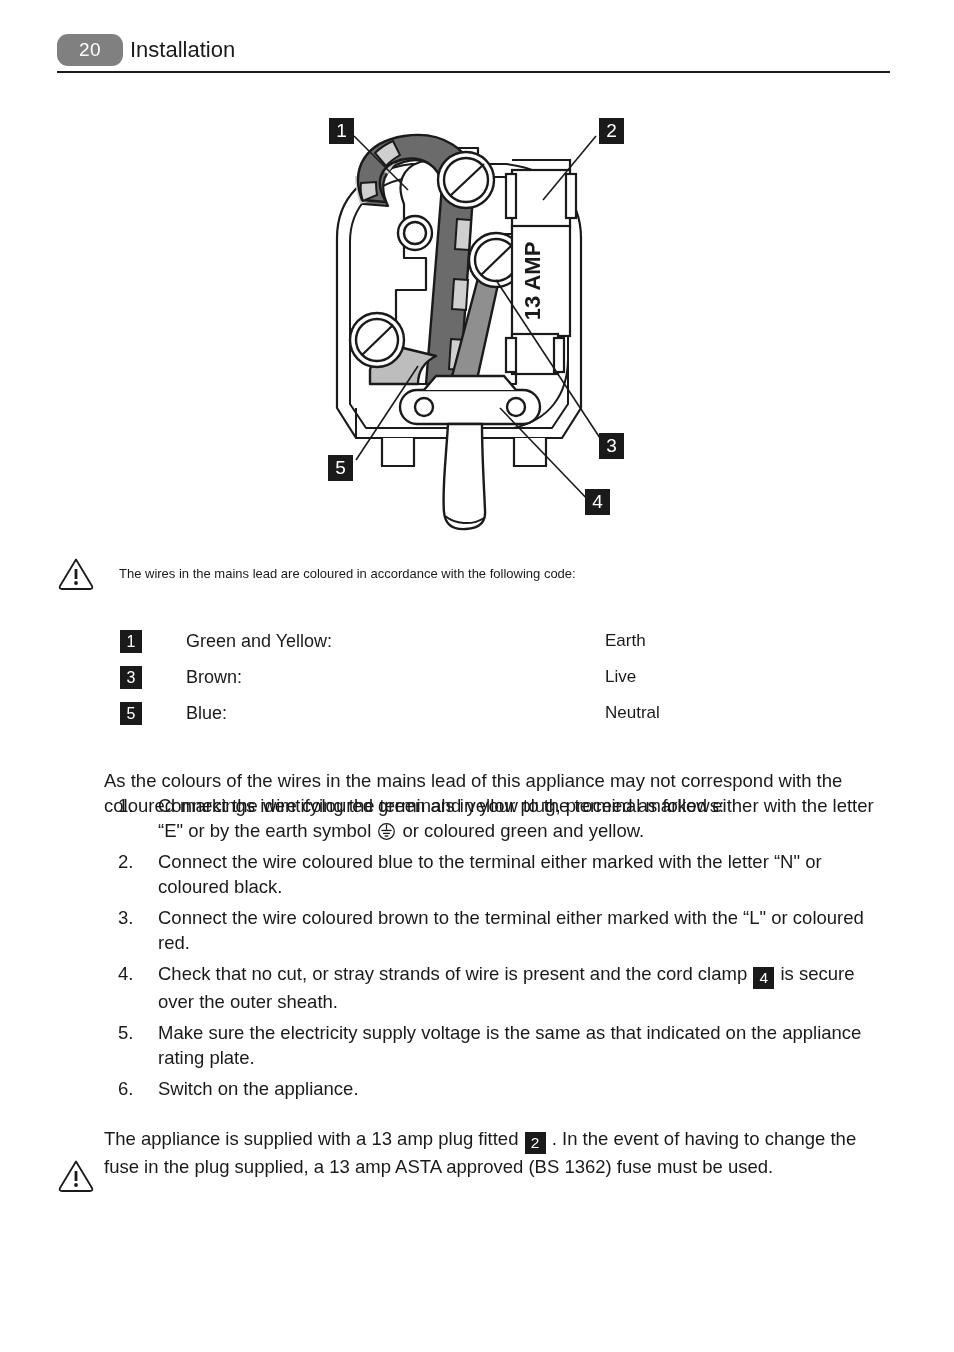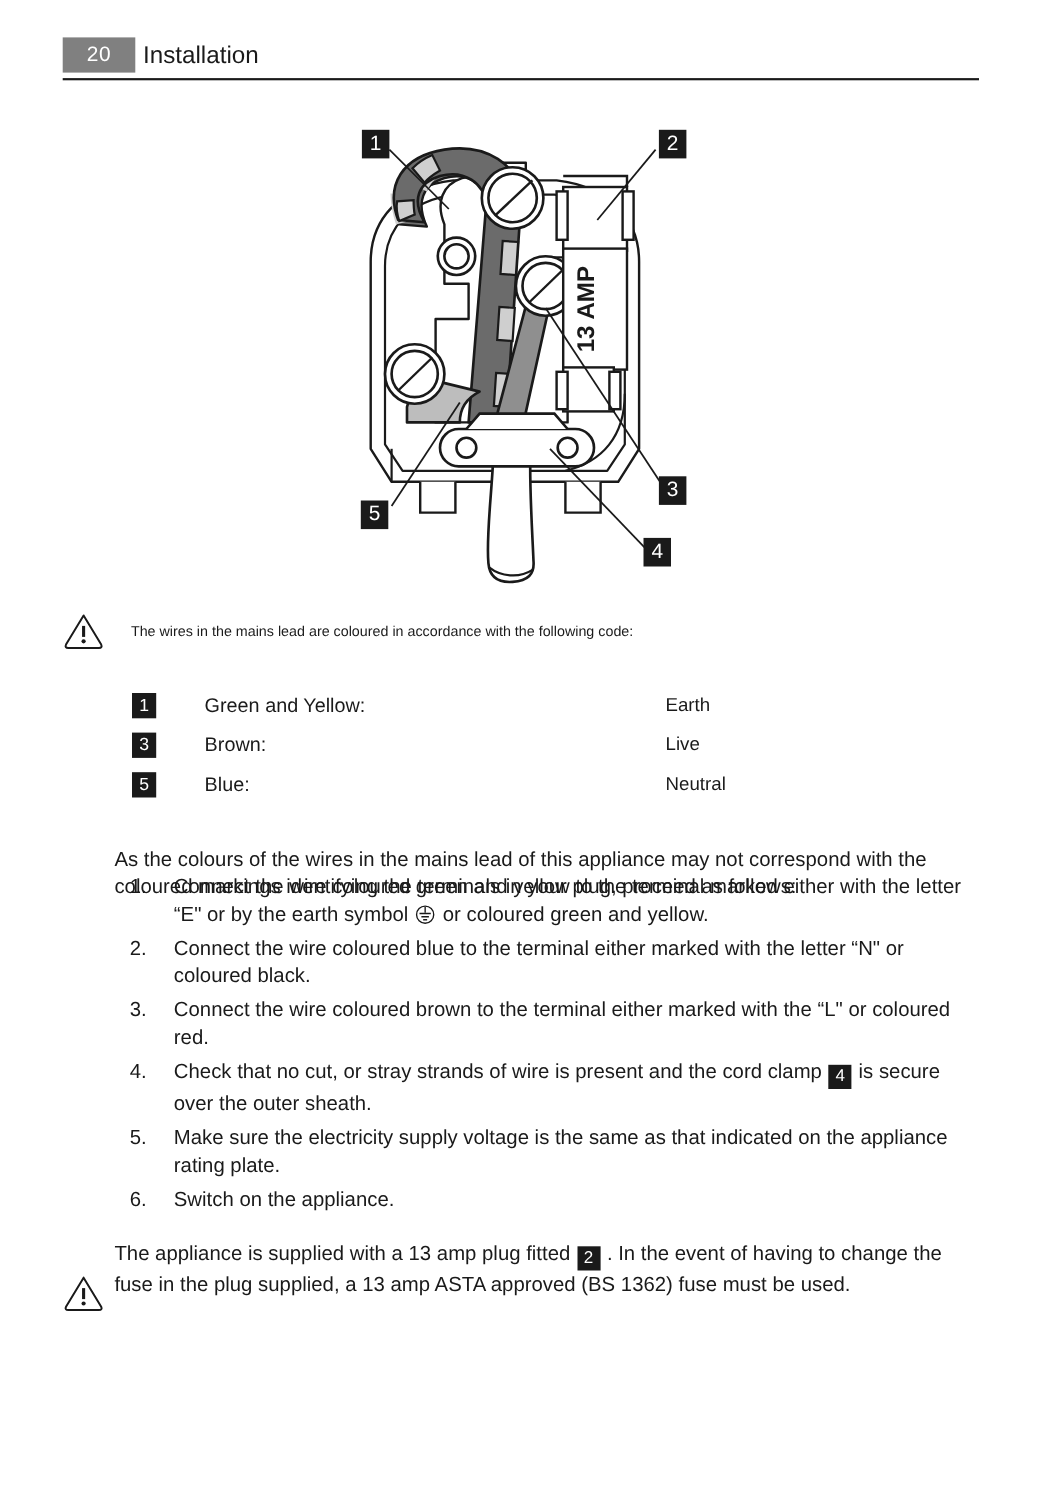--- a/index.html
+++ b/index.html
@@ -24,20 +24,21 @@
   .page-number-box {
     position: absolute;
     left: 57px; top: 34px;
     width: 66px; height: 32px;
     background: #808080;
     color: #ffffff;
     font-size: 19px;
     line-height: 32px;
     text-align: center;
     letter-spacing: .5px;
+    border-radius: 11px;
   }
   .header-title {
     position: absolute;
     left: 130px; top: 34px;
     font-size: 22px;
     line-height: 32px;
     color: #1a1a1a;
   }
   .header-rule {
     position: absolute;

